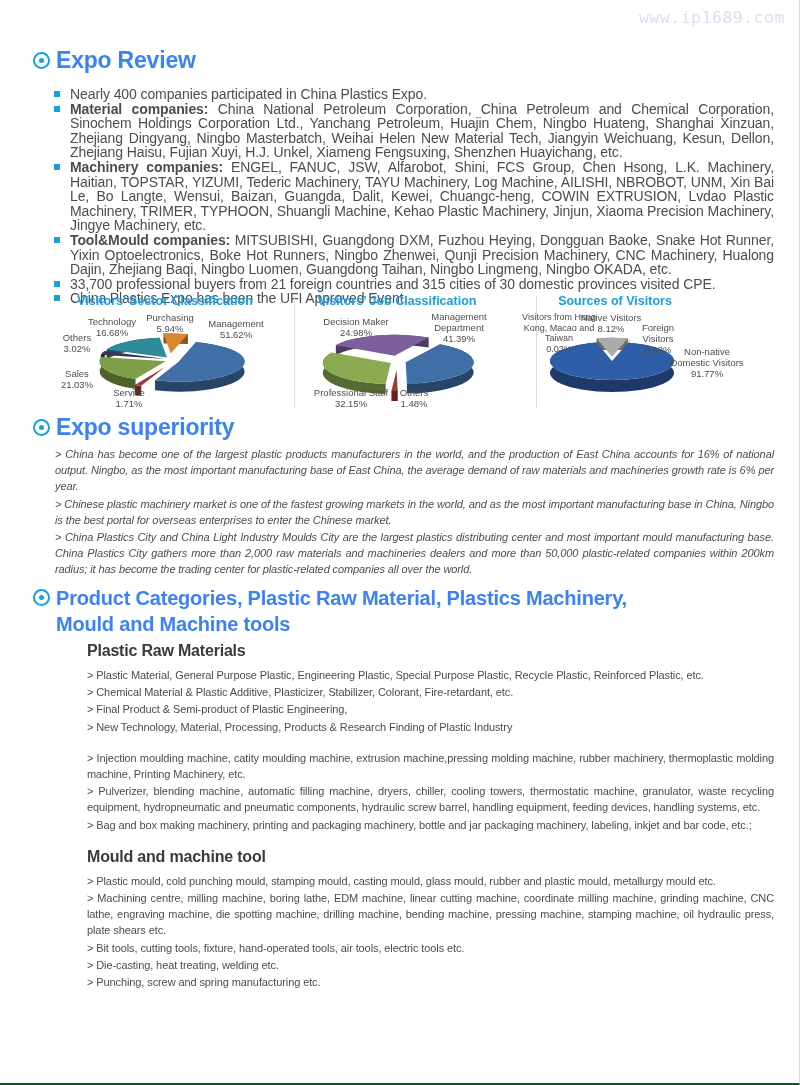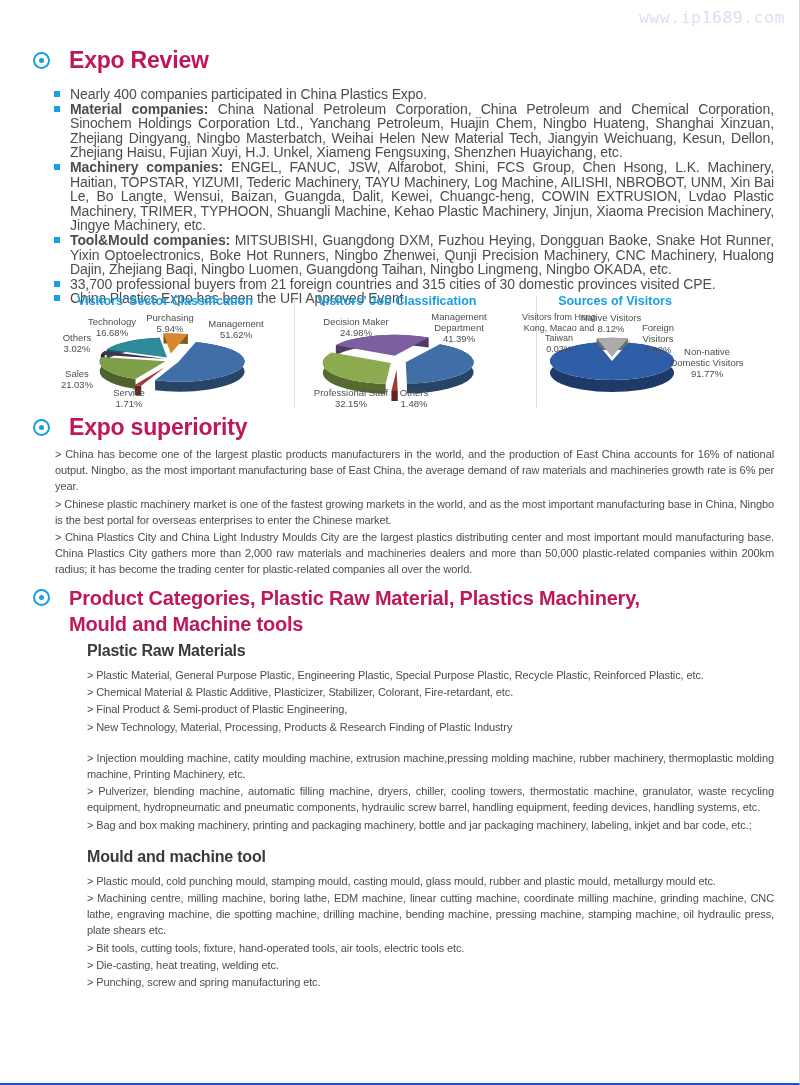--- a/index.html
+++ b/index.html
@@ -1,43 +1,43 @@
 <!DOCTYPE html>
 <html><head>
 <meta charset="utf-8">
 <style>
   html,body{margin:0;padding:0;background:#fff;}
   .page{position:relative;width:800px;height:1085px;background:#ffffff;overflow:hidden;
         font-family:"Liberation Sans",sans-serif;color:#4d4d4f;
-        border-right:1px solid #d9d9d9;border-bottom:2px solid #1d4ed8;box-sizing:border-box;}
+        border-right:1px solid #d9d9d9;border-bottom:2px solid #14532d;box-sizing:border-box;}
   .watermark{position:absolute;top:8px;right:14px;font-family:"DejaVu Sans Mono",monospace;
         font-size:16.5px;letter-spacing:.5px;color:#dcdff2;}
   
-  .h1{position:absolute;display:flex;align-items:flex-start;gap:19px;color:#be185d;font-weight:bold;}
+  .h1{position:absolute;display:flex;align-items:flex-start;gap:6px;color:#3b82f6;font-weight:bold;}
   .dotcircle{flex:0 0 auto;width:13px;height:13px;border:2.5px solid #189fe4;border-radius:50%;
         position:relative;margin-top:4px;}
   .dotcircle::after{content:"";position:absolute;left:50%;top:50%;width:5px;height:5px;margin:-2.5px 0 0 -2.5px;
         background:#189fe4;border-radius:50%;}
   .h1 .h1text{font-size:23px;line-height:24px;letter-spacing:-.2px;}
   .h1 .h1text.two{font-size:20px;line-height:26px;}
   
   .bullets{position:absolute;top:87px;left:52px;width:722px;}
   .bullet{position:relative;padding-left:18px;font-size:14px;line-height:14.6px;
         text-align:justify;letter-spacing:-.1px;}
   .sq{position:absolute;left:2px;top:4px;width:6px;height:6px;background:#189fe4;}
   .bullet b{font-weight:bold;}
   
   .chartbox{position:absolute;height:120px;}
   .ptitle{position:absolute;top:0;text-align:center;color:#189fe4;font-size:12.5px;font-weight:600;}
   .chartbox svg{position:absolute;left:0;top:14px;}
   .plabel{position:absolute;text-align:center;font-size:9.5px;line-height:11px;color:#4d4d4f;z-index:2;}
   .plabel span{display:block;}
   .divider{position:absolute;width:1px;background:#e0e0e0;}
   
-  .paras{position:absolute;font-size:11px;line-height:16.2px;text-align:justify;letter-spacing:-.1px;}
+  .paras{position:absolute;font-size:11px;line-height:16.2px;text-align:justify;letter-spacing:-.1px;font-style:italic;}
   .paras p{margin:0 0 1px 0;}
   
   .subsections{position:absolute;top:642px;left:55px;width:719px;}
   .subsection{margin-bottom:15px;margin-left:32px;}
   .subsection h2{margin:0 0 7px 0;font-size:16px;color:#3a3a3c;letter-spacing:-.2px;}
   .subsection p{margin:0 0 1px 0;font-size:11px;line-height:16.2px;text-align:justify;letter-spacing:-.1px;}
 </style>
 </head>
 <body>
 

